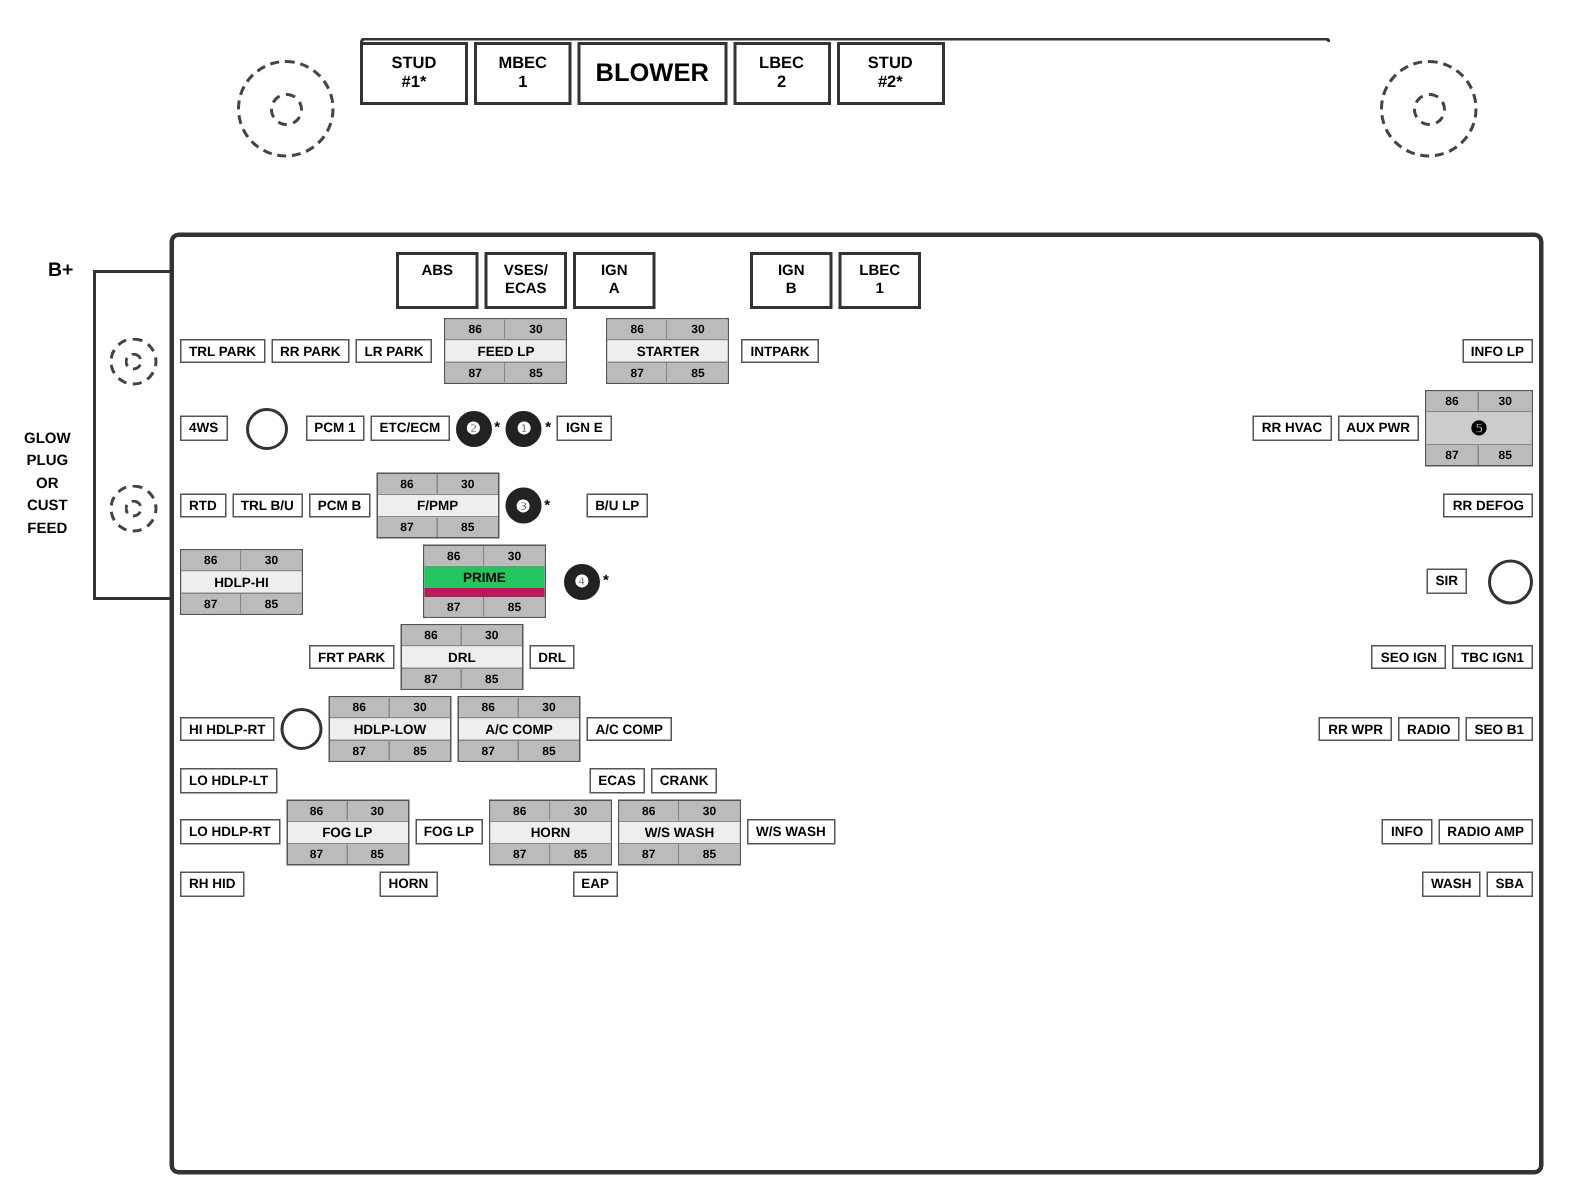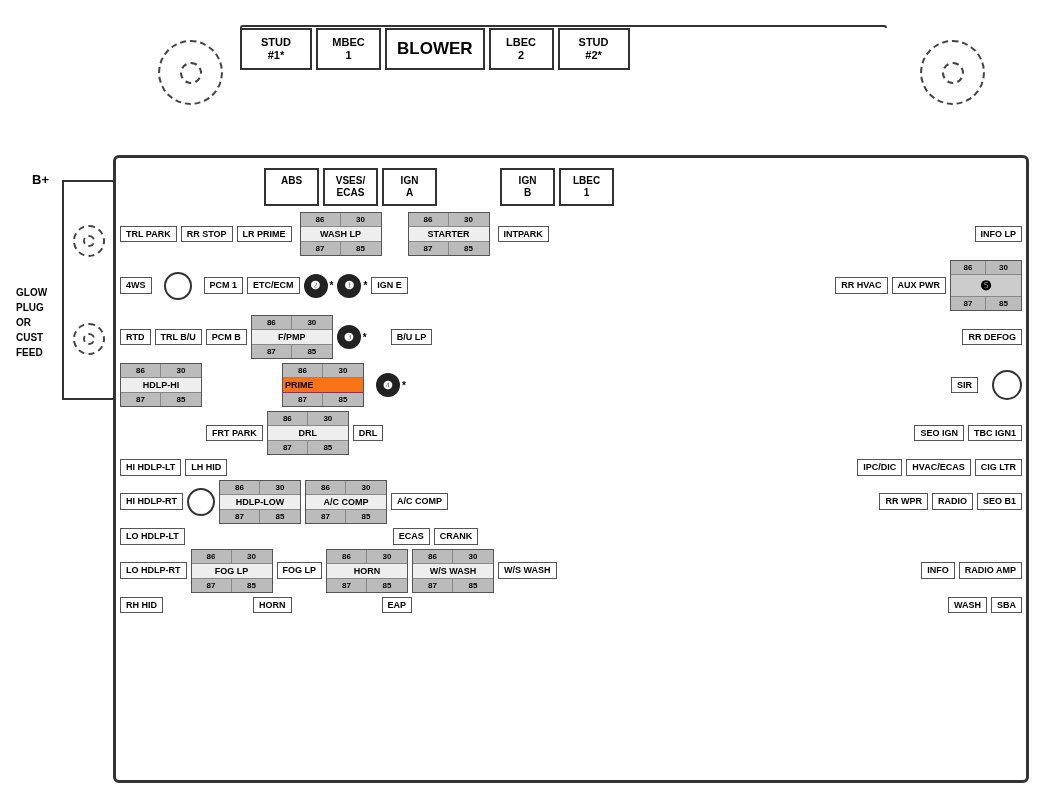--- a/index.html
+++ b/index.html
@@ -110,46 +110,46 @@
 
   <div style="position:absolute; top:180px; left:62px; width:52px; height:220px; border:2px solid #333; border-right:none; display:flex; flex-direction:column; align-items:center; justify-content:space-around; padding:10px 0;">
     <div style="width:32px;height:32px;border:2px dashed #444;border-radius:50%;display:flex;align-items:center;justify-content:center;">
       <div style="width:12px;height:12px;border:2px dashed #444;border-radius:50%;"></div>
     </div>
     <div style="width:32px;height:32px;border:2px dashed #444;border-radius:50%;display:flex;align-items:center;justify-content:center;">
       <div style="width:12px;height:12px;border:2px dashed #444;border-radius:50%;"></div>
     </div>
   </div>
 
-  <div style="position:absolute; top:285px; left:16px; font-size:10px; font-weight:bold; line-height:1.5;">
+  <div style="position:absolute; top:285px; left:16px; font-size:10px; font-weight:bold; text-align:center; line-height:1.5;">
     GLOW<br>PLUG<br>OR<br>CUST<br>FEED
   </div>
 
   <div style="position:absolute; top:155px; left:113px; right:18px; bottom:18px; border:3px solid #333; border-radius:6px; background:#fff;">
 
     <div style="display:flex; gap:4px; margin:10px 0 6px 148px;">
       <div class="fuse-box-med"><span>ABS</span></div>
       <div class="fuse-box-med"><span>VSES/<br>ECAS</span></div>
       <div class="fuse-box-med"><span>IGN<br>A</span></div>
       <div style="min-width:55px;"></div>
       <div class="fuse-box-med"><span>IGN<br>B</span></div>
       <div class="fuse-box-med"><span>LBEC<br>1</span></div>
     </div>
 
     <div style="display:flex; align-items:center; gap:4px; margin-bottom:4px; padding:0 4px;">
       <div class="fuse-small"><span>TRL PARK</span></div>
-      <div class="fuse-small"><span>RR STOP</span></div>
-      <div class="fuse-small"><span>LR PRIME</span></div>
+      <div class="fuse-small"><span>RR PARK</span></div>
+      <div class="fuse-small"><span>LR PARK</span></div>
 
       <div style="border:1.5px solid #555; font-size:8px; font-weight:bold; width:82px; margin-left:4px;">
         <div style="display:grid; grid-template-columns:1fr 1fr; border-bottom:1px solid #888;">
           <div style="background:#bbb; padding:2px 3px; text-align:center; border-right:1px solid #888; font-size:8px;">86</div>
           <div style="background:#bbb; padding:2px 3px; text-align:center; font-size:8px;">30</div>
         </div>
-        <div style="text-align:center; padding:2px; border-bottom:1px solid #888; font-size:9px; background:#eee;">WASH LP</div>
+        <div style="text-align:center; padding:2px; border-bottom:1px solid #888; font-size:9px; background:#eee;">FEED LP</div>
         <div style="display:grid; grid-template-columns:1fr 1fr;">
           <div style="background:#bbb; padding:2px 3px; text-align:center; border-right:1px solid #888; font-size:8px;">87</div>
           <div style="background:#bbb; padding:2px 3px; text-align:center; font-size:8px;">85</div>
         </div>
       </div>
       <div style="width:18px;"></div>
 
       <div style="border:1.5px solid #555; font-size:8px; font-weight:bold; width:82px;">
         <div style="display:grid; grid-template-columns:1fr 1fr; border-bottom:1px solid #888;">
           <div style="background:#bbb; padding:2px 3px; text-align:center; border-right:1px solid #888; font-size:8px;">86</div>
@@ -245,21 +245,21 @@
           <div style="background:#bbb; padding:2px 3px; text-align:center; font-size:8px;">85</div>
         </div>
       </div>
       <div style="width:72px;"></div>
 
       <div style="border:1.5px solid #555; font-size:8px; font-weight:bold; width:82px;">
         <div style="display:grid; grid-template-columns:1fr 1fr; border-bottom:1px solid #888;">
           <div style="background:#bbb; padding:2px 3px; text-align:center; border-right:1px solid #888; font-size:8px;">86</div>
           <div style="background:#bbb; padding:2px 3px; text-align:center; font-size:8px;">30</div>
         </div>
-        <div style="padding:2px; border-bottom:1px solid #be185d; font-size:9px; background:#f97316;">PRIME</div>
+        <div style="text-align:center; padding:2px; border-bottom:6px solid #be185d; font-size:9px; background:#22c55e;">PRIME</div>
         <div style="display:grid; grid-template-columns:1fr 1fr;">
           <div style="background:#bbb; padding:2px 3px; text-align:center; border-right:1px solid #888; font-size:8px;">87</div>
           <div style="background:#bbb; padding:2px 3px; text-align:center; font-size:8px;">85</div>
         </div>
       </div>
 
       <div style="display:flex;align-items:center;gap:2px;margin-left:8px;">
         <div class="num-circle">
             <span>❹</span>
           </div>
@@ -284,28 +284,20 @@
           <div style="background:#bbb; padding:2px 3px; text-align:center; border-right:1px solid #888; font-size:8px;">87</div>
           <div style="background:#bbb; padding:2px 3px; text-align:center; font-size:8px;">85</div>
         </div>
       </div>
       <div class="fuse-small"><span>DRL</span></div>
       <div style="flex:1;"></div>
       <div class="fuse-small"><span>SEO IGN</span></div>
       <div class="fuse-small"><span>TBC IGN1</span></div>
     </div>
 
-    <div style="display:flex; align-items:center; gap:4px; margin-bottom:4px; padding:0 4px;">
-      <div class="fuse-small"><span>HI HDLP-LT</span></div>
-      <div class="fuse-small"><span>LH HID</span></div>
-      <div style="flex:1;"></div>
-      <div class="fuse-small"><span>IPC/DIC</span></div>
-      <div class="fuse-small"><span>HVAC/ECAS</span></div>
-      <div class="fuse-small"><span>CIG LTR</span></div>
-    </div>
 
     <div style="display:flex; align-items:center; gap:4px; margin-bottom:4px; padding:0 4px;">
       <div class="fuse-small"><span>HI HDLP-RT</span></div>
       <div class="open-circle" style="width:28px;height:28px;"></div>
 
       <div style="border:1.5px solid #555; font-size:8px; font-weight:bold; width:82px;">
         <div style="display:grid; grid-template-columns:1fr 1fr; border-bottom:1px solid #888;">
           <div style="background:#bbb; padding:2px 3px; text-align:center; border-right:1px solid #888; font-size:8px;">86</div>
           <div style="background:#bbb; padding:2px 3px; text-align:center; font-size:8px;">30</div>
         </div>

